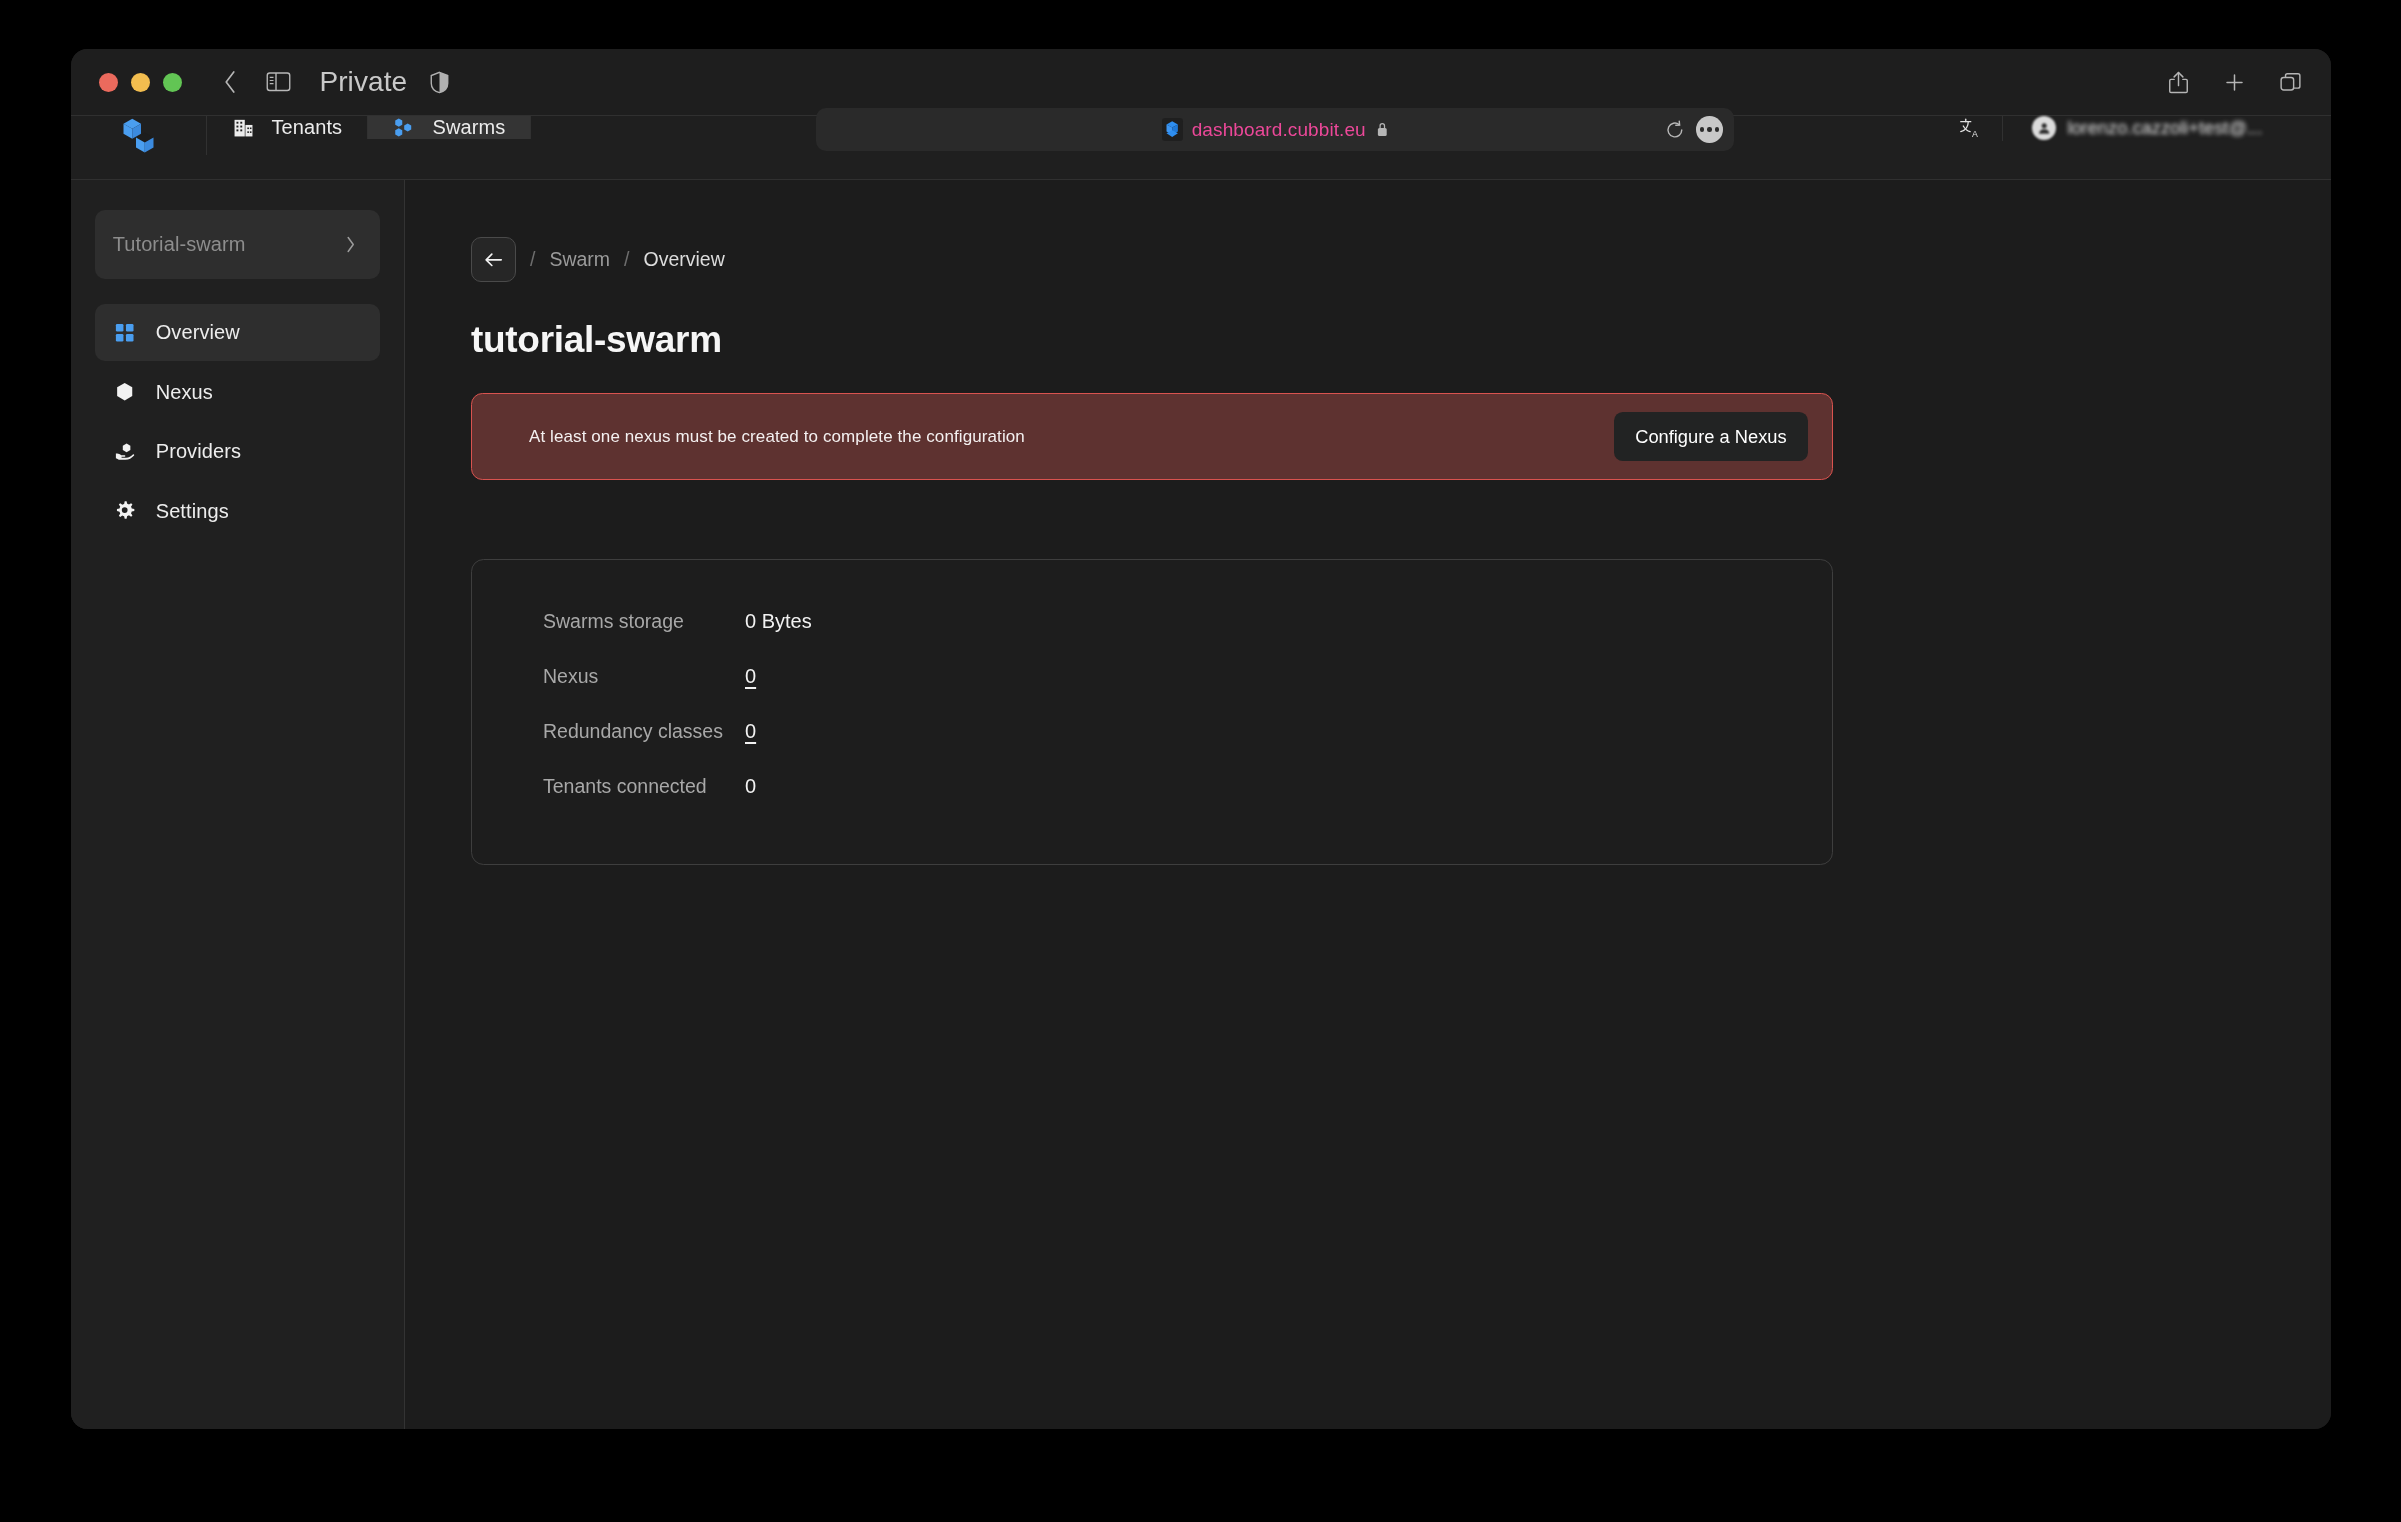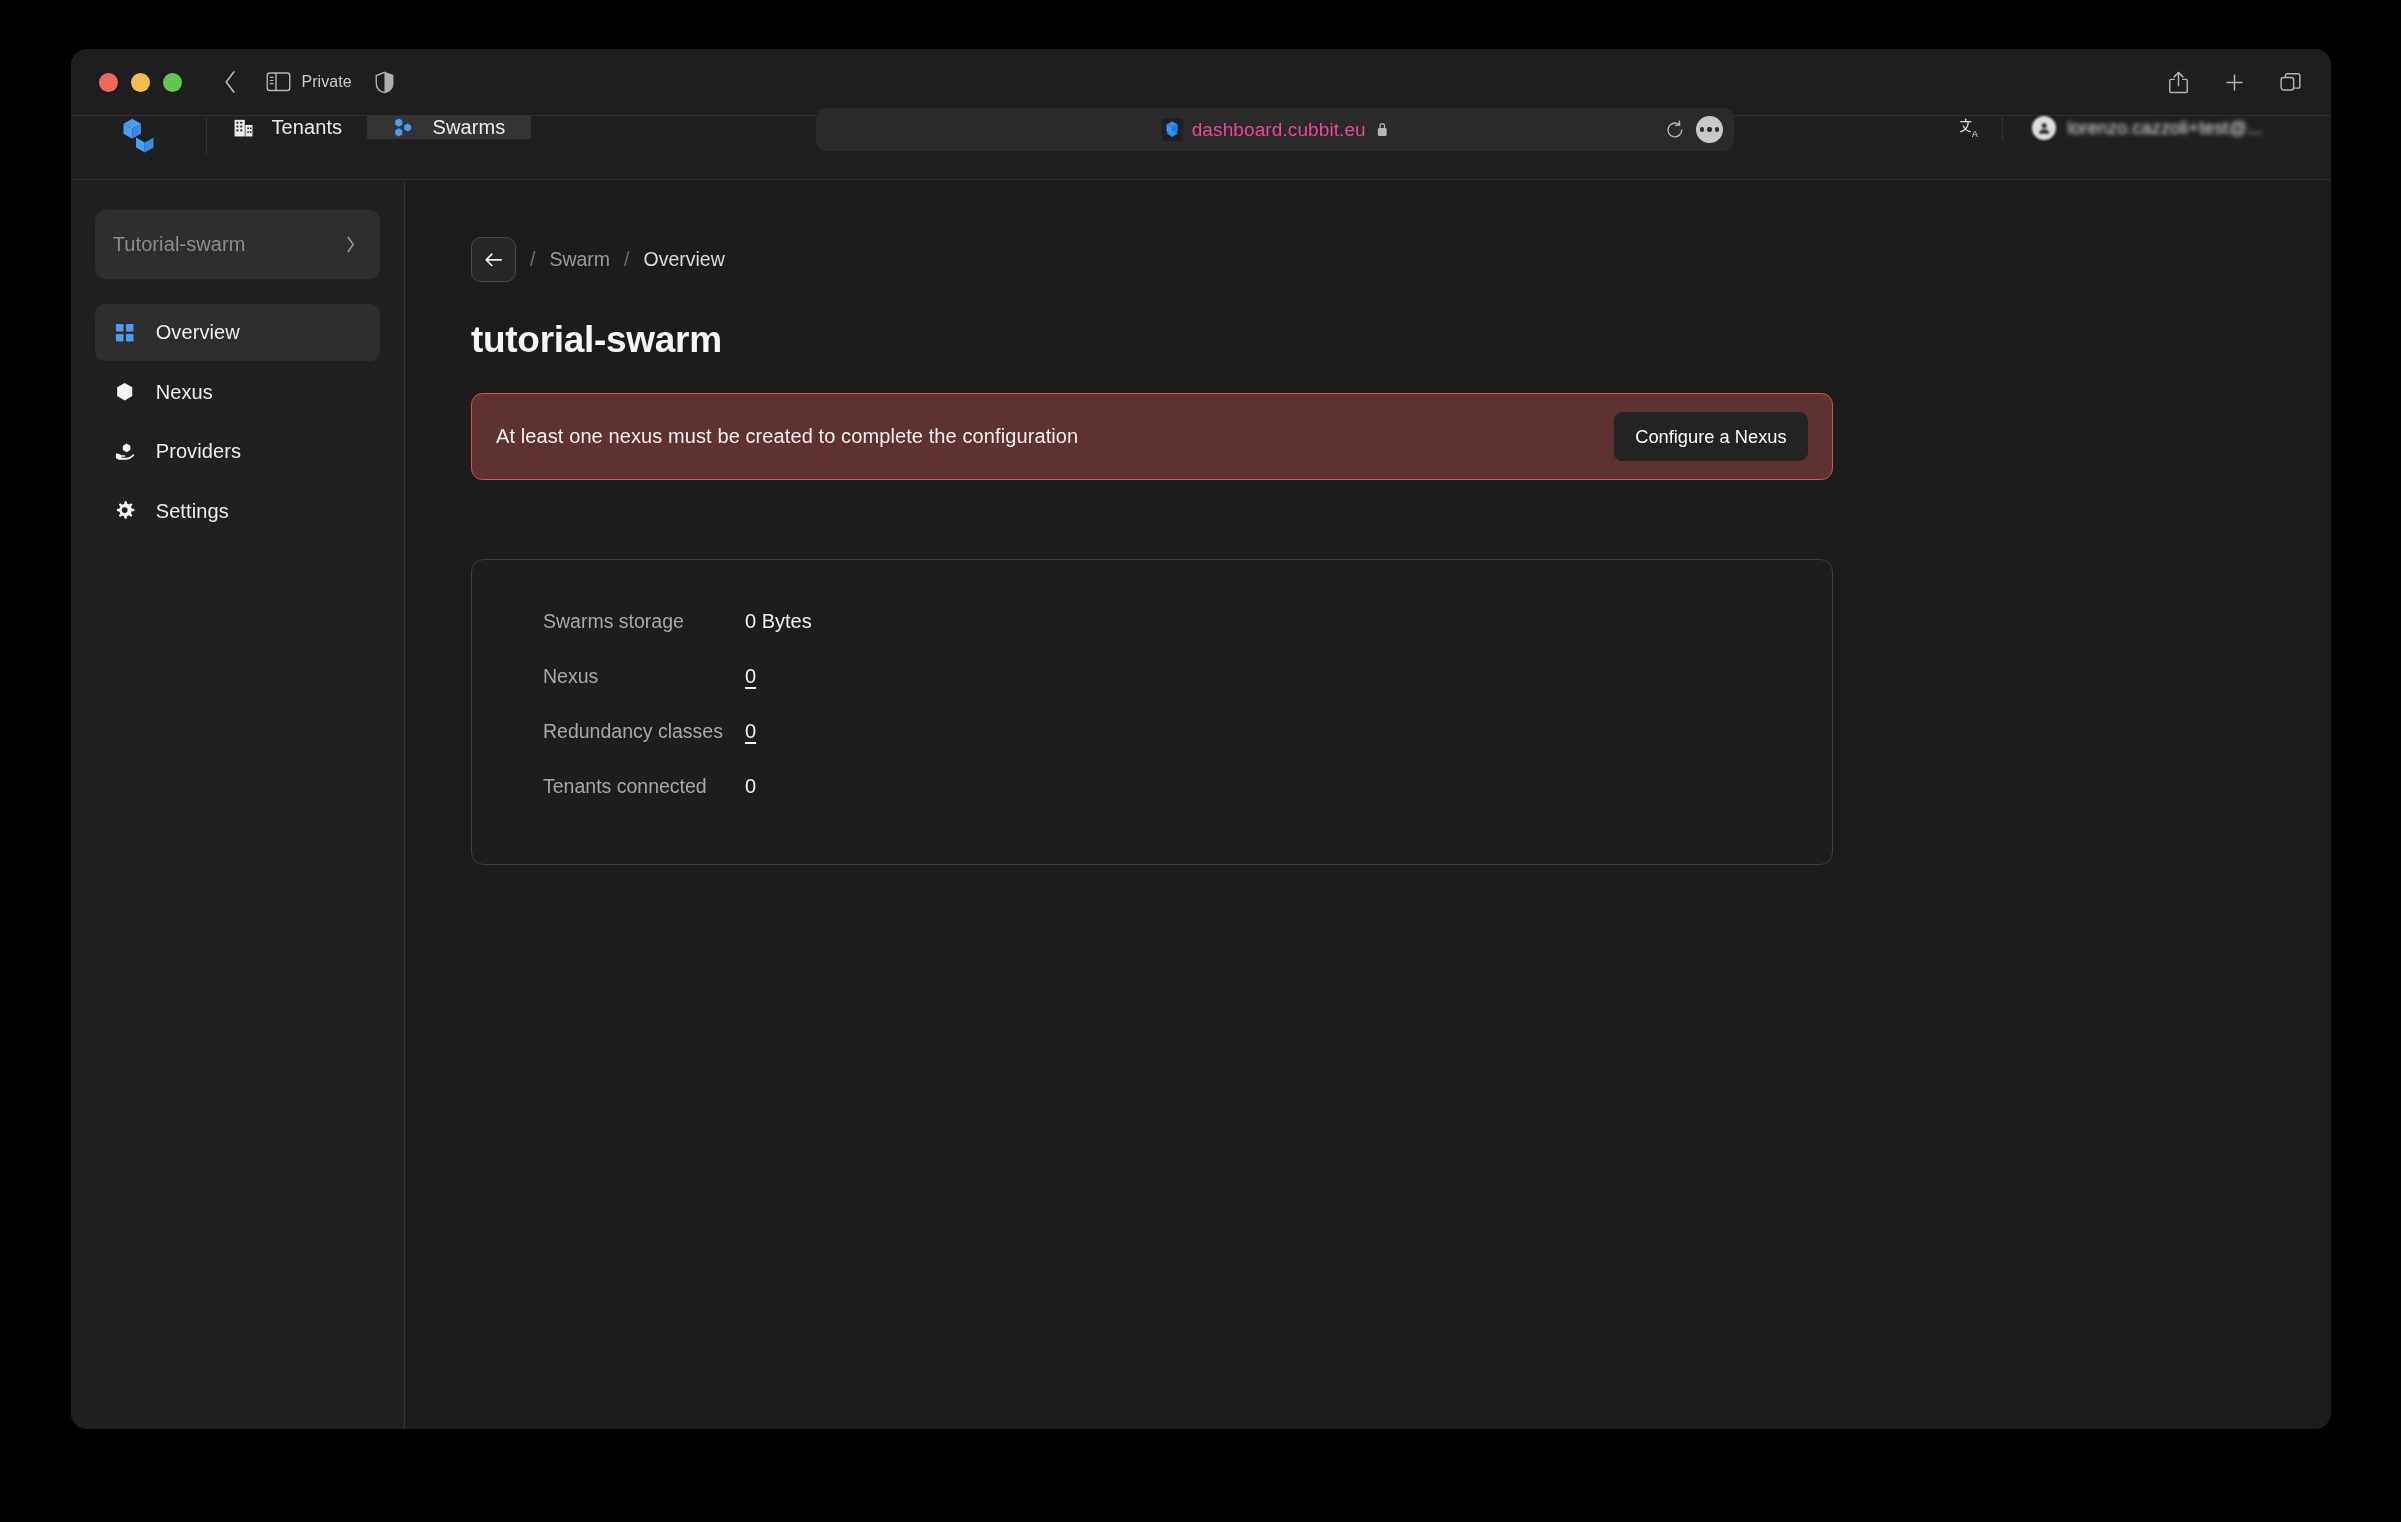--- a/index.html
+++ b/index.html
@@ -52,23 +52,24 @@
   }
   .nav-back svg { width: 14px; height: 24px; }
 
   .sidebar-toggle {
     margin-left: 24px;
     display: flex; align-items: center; gap: 10px;
     color: #b8b8b8;
   }
   .sidebar-toggle svg { width: 25px; height: 21.4px; }
   .private-label {
-    font-size: 16px;
+    font-size: 28px;
     color: #c9c9c9;
     letter-spacing: 0.1px;
+    margin-left: 18px;
   }
 
   .shield-icon { margin-left: 23px; color: #b0b0b0; display:flex; }
   .shield-icon svg { width: 19px; height: 23px; }
 
   
   .address-bar {
     position: absolute;
     left: 745px;
     top: 59px;
@@ -295,23 +296,24 @@
     background: #5e3230;
     border: 1.3px solid #d9534f;
     border-radius: 11.4px;
     display: flex;
     align-items: center;
     justify-content: space-between;
     padding: 0 24px 0 24px;
     margin-bottom: 79px;
   }
   .alert-text {
-    font-size: 20px;
+    font-size: 17px;
     color: #f4f0f0;
     letter-spacing: 0.1px;
+    margin-left: 33px;
   }
   .alert-btn {
     background: #222323;
     color: #ffffff;
     font-size: 18.3px;
     border: none;
     border-radius: 8.8px;
     padding: 13.2px 21.4px;
     font-family: inherit;
   }

